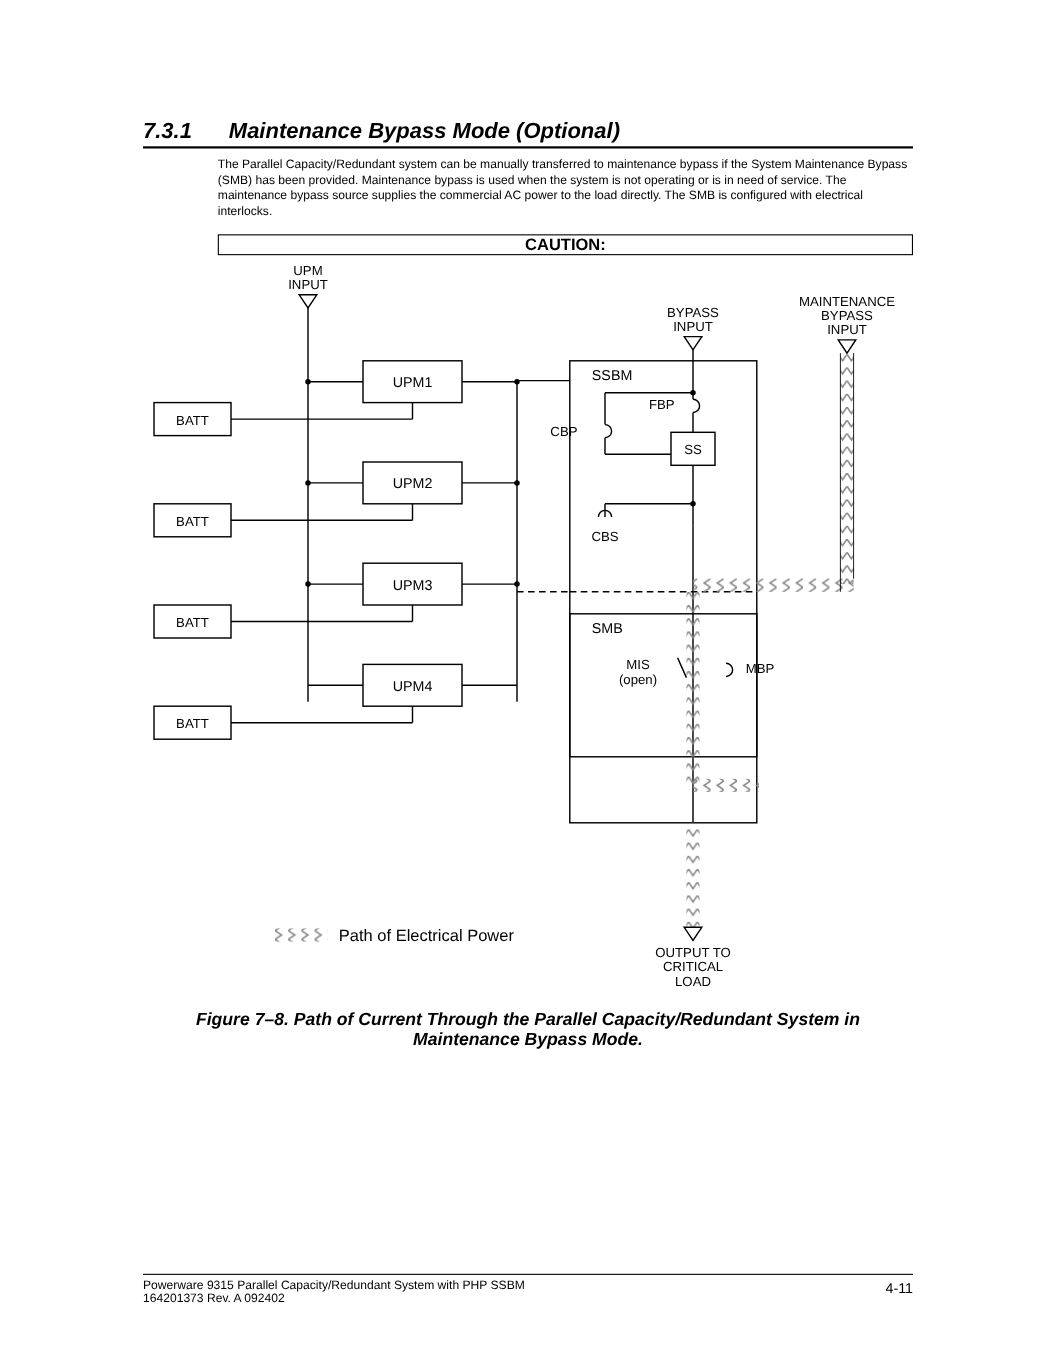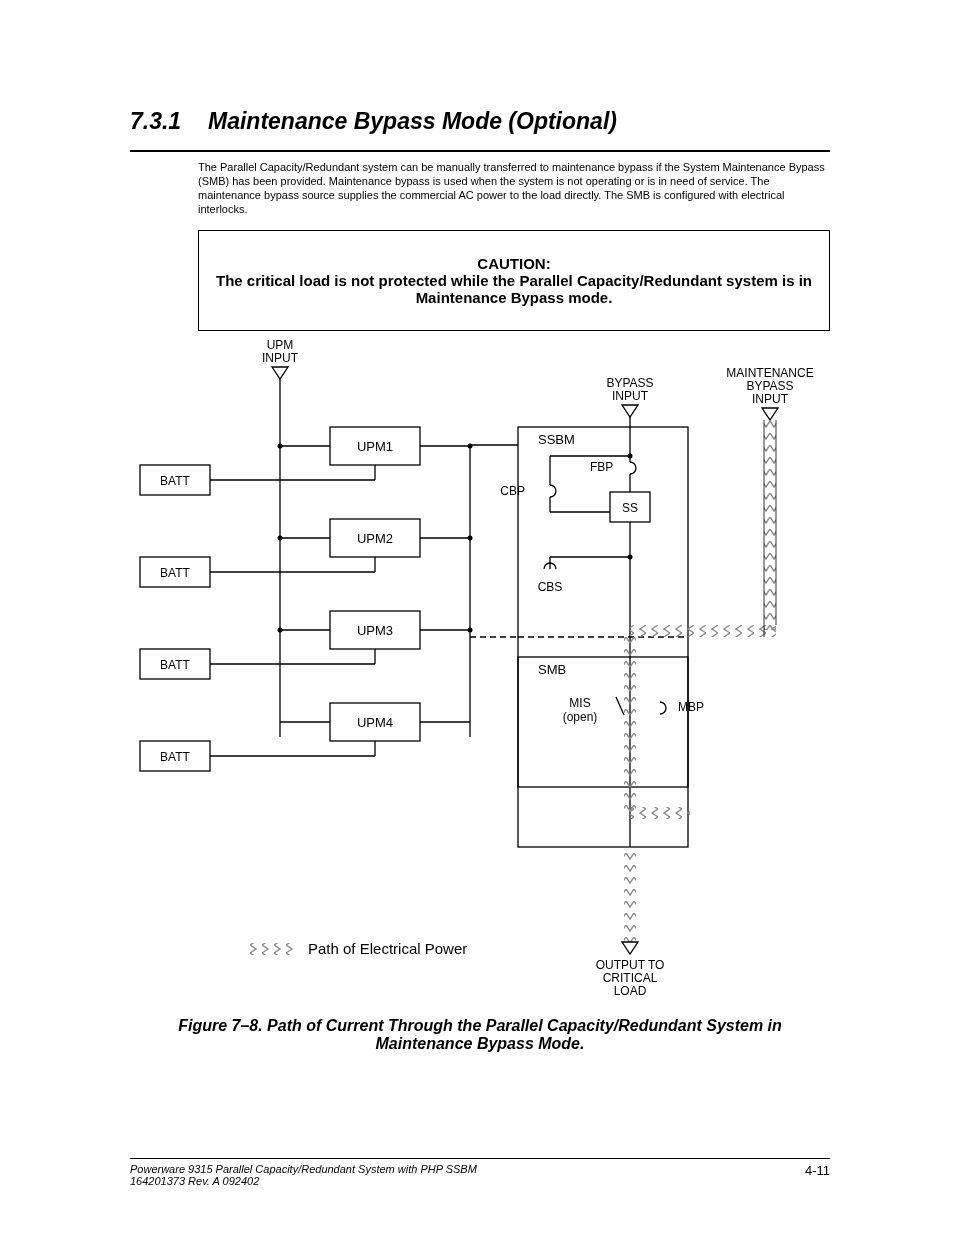--- a/index.html
+++ b/index.html
@@ -1,41 +1,40 @@
 <!DOCTYPE html>
 <html><head>
 <meta charset="utf-8">
 <style>
   html,body{margin:0;padding:0;background:#fff;}
   body{width:954px;height:1235px;position:relative;font-family:Arial,Helvetica,sans-serif;color:#000;}
   .page{position:absolute;left:130px;top:108px;width:700px;}
-  .section-head{font-style:italic;font-weight:bold;font-size:23px;border-bottom:2px solid #000;padding-bottom:15px;}
+  .section-head{font-style:italic;font-weight:bold;font-size:20px;border-bottom:2px solid #000;padding-bottom:2px;}
   .sn{display:inline-block;width:78px;}
   .bodytext{margin-left:68px;font-size:11px;line-height:1.28;margin-top:8px;}
-  .caution-box{margin-left:68px;margin-top:14px;border:1.5px solid #000;padding:24px 10px;text-align:center;font-weight:bold;font-size:15px;}
+  .caution-box{margin-left:68px;margin-top:14px;border:1.5px solid #000;padding:0 10px;text-align:center;font-weight:bold;font-size:15px;}
   .fig-caption{font-style:italic;font-weight:bold;font-size:16px;text-align:center;margin-top:16px;}
   .footer{position:absolute;left:130px;top:1158px;width:700px;border-top:1.5px solid #000;padding-top:4px;font-size:11px;}
-  .foot-left{display:inline-block;font-style:italic;}
+  .foot-left{display:inline-block;}
   .foot-right{float:right;font-size:13px;}
   .diagram-wrap{margin-top:6px;margin-left:0;}
   svg text{font-family:Arial,Helvetica,sans-serif;}
 </style>
 </head>
 <body>
 
 <div class="page">
   <div class="section-head">
     <span class="sn">7.3.1</span><span>Maintenance Bypass Mode (Optional)</span>
   </div>
 
   <div class="bodytext">The Parallel Capacity/Redundant system can be manually transferred to maintenance bypass if the System Maintenance Bypass (SMB) has been provided. Maintenance bypass is used when the system is not operating or is in need of service.  The maintenance bypass source supplies the commercial AC power to the load directly.  The SMB is configured with electrical interlocks.</div>
 
   <div class="caution-box">
     <div>CAUTION:</div>
-    <div>The critical load is not protected while the Parallel Capacity/Redundant system is in Maintenance Bypass mode.</div>
   </div>
 
 
   <div class="diagram-wrap">
     <svg width="700" height="660" viewBox="0 0 700 660">
       <defs>
         <pattern id="chev-down" width="8" height="12" patternUnits="userSpaceOnUse">
           <path d="M0 0 L4 6 L8 0" fill="none" stroke="#888" stroke-width="1.4"></path>
         </pattern>
         <pattern id="chev-left" width="12" height="8" patternUnits="userSpaceOnUse">

